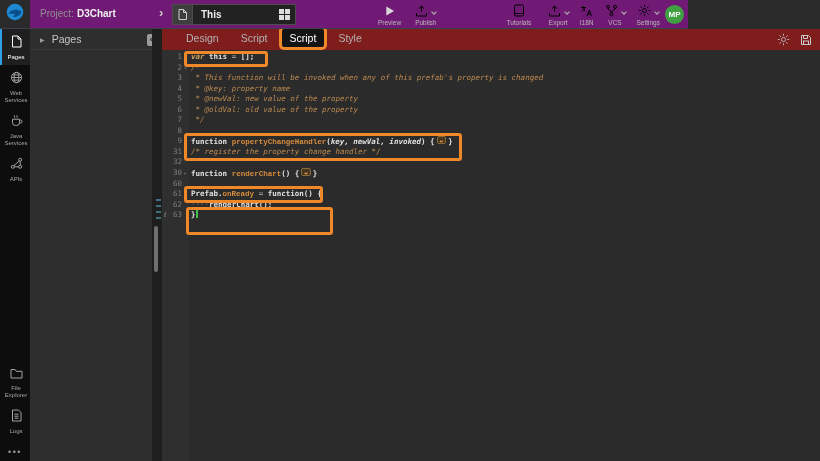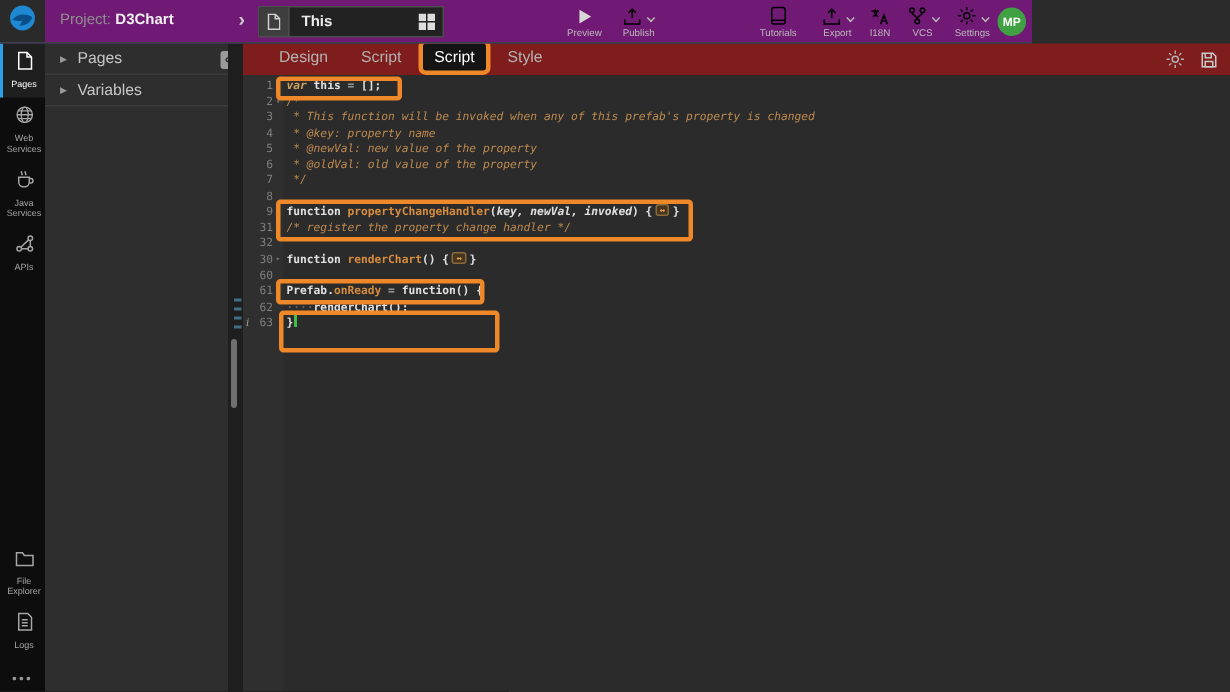--- a/index.html
+++ b/index.html
@@ -57,21 +57,21 @@
   
   .editor{position:absolute;left:162px;top:50px;right:0;bottom:0;background:#2b2b2b;padding-top:2px;cursor:text;}
   .editor::before{content:"";position:absolute;left:0;top:0;bottom:0;width:27px;background:#2f2f2f;}
   .code-row{position:relative;display:flex;height:10.55px;line-height:10.55px;font-family:"DejaVu Sans Mono",monospace;font-size:7.5px;font-weight:700;white-space:pre;}
   .ln{width:20px;text-align:right;color:#7e7e7e;font-weight:400;flex:none;}
   .fold-arrow{width:7px;color:#6f6f6f;font-size:5.5px;text-align:center;flex:none;}
   .code-text{flex:none;padding-left:2px;}
   .ln-info{position:absolute;left:2px;top:0;color:#9f9f9f;font-family:"DejaVu Serif",serif;font-style:italic;font-weight:400;font-size:7px;}
   .tk-kw{color:#cfa05f;font-style:italic;}
   .tk-pl{color:#e0e0e0;}
-  .tk-fn{color:#d78d3f;}
+  .tk-fn{color:#d78d3f;font-family:Liberation Mono, monospace;}
   .tk-cm{color:#bd8a50;font-style:italic;font-weight:400;}
   .tk-op{color:#969696;}
   .tk-arg{color:#e0e0e0;font-style:italic;}
   .tk-ind{color:#5f5f5f;}
   .tk-fold{display:inline-block;vertical-align:1px;margin:0 2px;padding:0 2px;height:8px;line-height:7px;font-size:6px;color:#e8a050;background:#46351f;border:1px solid #8a6a3a;border-radius:2px;cursor:pointer;}
   .cursor{display:inline-block;width:2px;height:8px;background:var(--cursor-green);vertical-align:-1px;}
 
   
   .ann{position:absolute;border:3px solid var(--accent-orange);border-radius:3px;pointer-events:none;z-index:6;}
   .ann-line1{left:184px;top:51px;width:84px;height:16px;}
@@ -242,24 +242,20 @@
         </div>
       <div class="rail-more">•••</div>
     </div>
   </div>
 
   <div class="explorer">
     <div id="exp-rows">
         <div class="exp-row">
           <span class="tri">▶</span>
           <span>Pages</span>
-        </div>
-        <div class="exp-row">
-          <span class="tri">▶</span>
-          <span>Variables</span>
         </div>
       </div>
     <div class="collapse-btn">«</div>
   </div>
 
   <div class="splitter">
     <span class="dash" style="top:170px"></span>
     <span class="dash" style="top:176px"></span>
     <span class="dash" style="top:182px"></span>
     <span class="dash" style="top:188px"></span>

